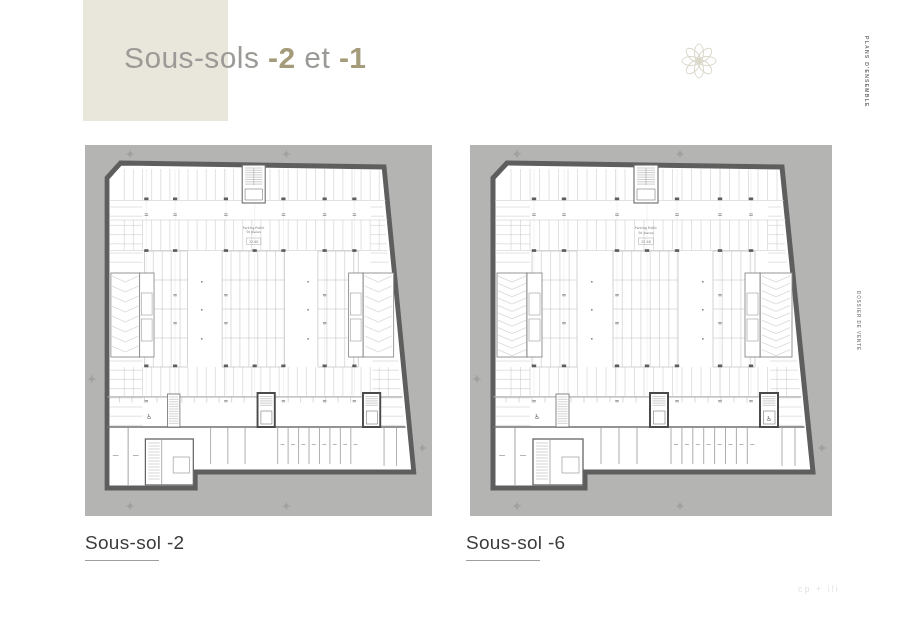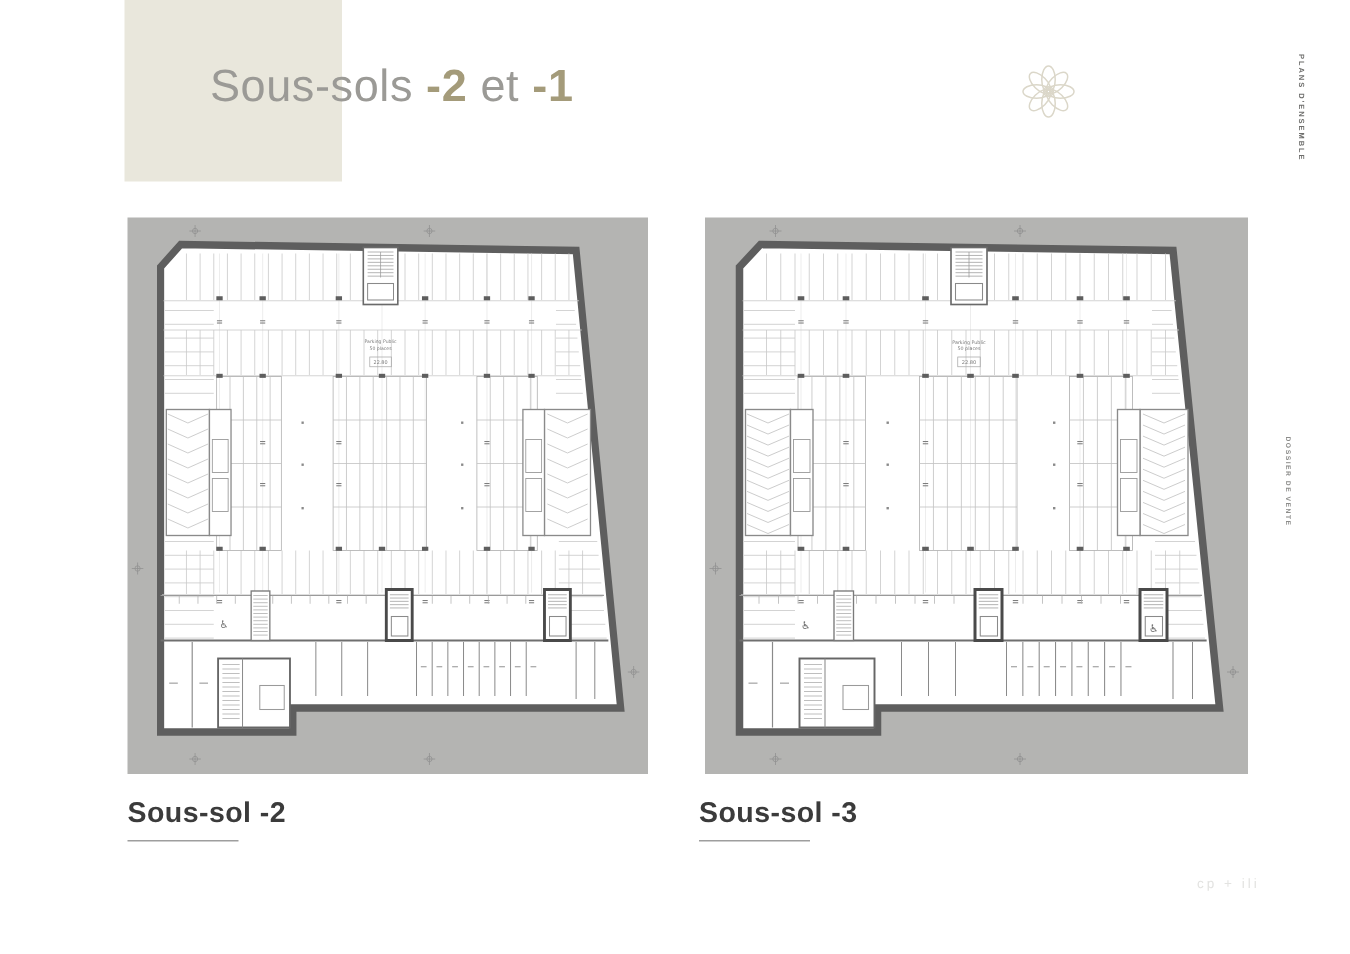--- a/index.html
+++ b/index.html
@@ -1,30 +1,30 @@
 <!DOCTYPE html>
 <html><head>
 <meta charset="utf-8">
 <style>
   html,body{margin:0;padding:0}
   body{
     width:900px;height:636px;position:relative;overflow:hidden;
     background:#ffffff;font-family:"Liberation Sans",sans-serif;
   }
   .accent-block{position:absolute;left:83px;top:0;width:145px;height:121px;background:#e9e7dc}
-  .page-title{position:absolute;left:140px;top:41px;font-size:30px;font-weight:300;
+  .page-title{position:absolute;left:124px;top:41px;font-size:30px;font-weight:300;
     color:#9b9a96;letter-spacing:.4px;white-space:nowrap}
   .page-title .acc{color:#a49b7a;font-weight:700}
   .rosette{position:absolute;left:676px;top:38px}
   .vlabel{position:absolute;writing-mode:vertical-rl;text-transform:uppercase;white-space:nowrap}
   .vlabel-top{left:864px;top:36px;font-size:5px;letter-spacing:1.3px;color:#6e6e6c;font-weight:700}
   .vlabel-mid{left:856px;top:291px;font-size:4.5px;letter-spacing:1px;color:#8c8c8a;font-weight:700}
   .panel{position:absolute;top:145px;height:371px;background:#b4b4b2}
   .panel svg{position:absolute;left:0;top:0;width:100%;height:100%;display:block}
-  .caption{position:absolute;top:532px;font-size:19px;font-weight:700;color:#3b3b3b;letter-spacing:.3px}
+  .caption{position:absolute;top:532px;font-size:19px;font-weight:400;color:#3b3b3b;letter-spacing:.3px}
   .cap-line{margin-top:6px;width:74px;height:0;border-top:1px solid #9e9e9e}
   .footer-mark{position:absolute;left:798px;top:584px;font-size:9px;color:#e3e3e1;letter-spacing:2px}
 </style>
 </head>
 <body>
 
 <div class="accent-block"></div>
 
 <div class="page-title">
   <span>Sous-sols</span>
@@ -872,17 +872,17 @@
         <text x="176" y="97.8" font-size="3.4">22.80</text>
       </g>
     </svg>
   </div>
 
 <div class="caption" style="left:85px">
   <div>Sous-sol -2</div>
   <div class="cap-line"></div>
 </div>
 <div class="caption" style="left:466px">
-  <div>Sous-sol -3</div>
+  <div>Sous-sol -6</div>
   <div class="cap-line"></div>
 </div>
 
 <div class="footer-mark">cp + ili</div>
 
 </body></html>

